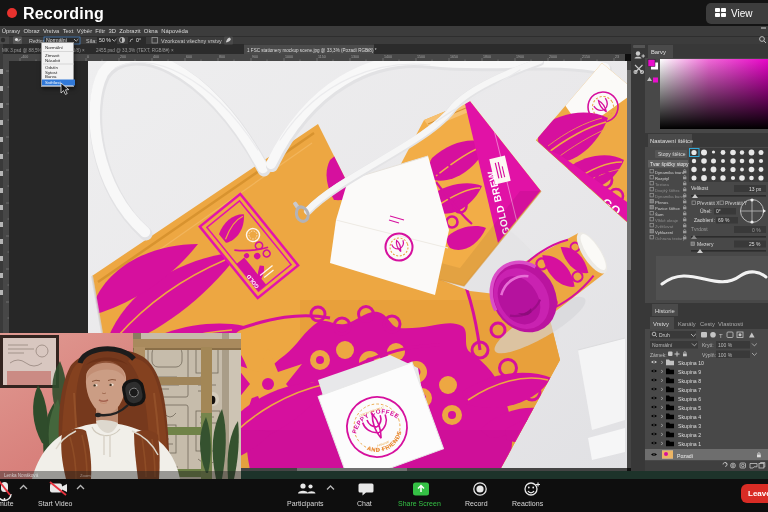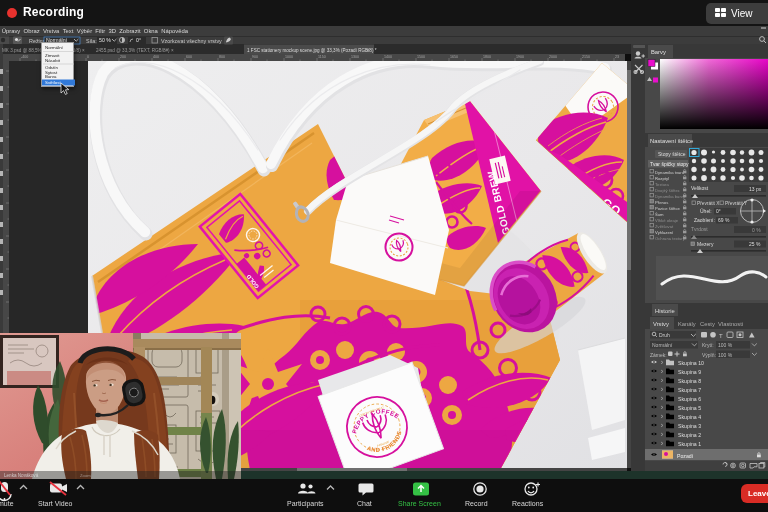--- a/index.html
+++ b/index.html
@@ -3,21 +3,21 @@
 <meta charset="utf-8">
 <style>
   * { margin:0; padding:0; box-sizing:border-box; }
   html,body { width:768px; height:512px; overflow:hidden; background:#0e0e0e;
     font-family:"Liberation Sans", sans-serif; }
   .abs { position:absolute; }
   #stage { position:relative; width:768px; height:512px; }
   
   #topbar { left:0; top:0; width:768px; height:26px; background:#141414; }
   #recdot { left:7px; top:8px; width:10px; height:10px; border-radius:50%; background:#e8322e; }
-  #rectext { left:23px; top:5px; color:#fff; font-size:12px; font-weight:bold; letter-spacing:.2px;}
+  #rectext { left:23px; top:5px; color:#fff; font-size:16px; font-weight:bold; letter-spacing:.2px;}
   #viewbtn { left:706px; top:3px; width:70px; height:21px; background:#3d3d3d; border-radius:5px;
      color:#fff; font-size:11px; }
   
   #menubar { left:0; top:26px; width:768px; height:10px; background:#3c3c3c; color:#d9d9d9;
      font-size:5.9px; line-height:10px; white-space:nowrap; }
   #optbar { left:0; top:36px; width:768px; height:8px; background:#3c3c3c; border-top:1px solid #2e2e2e; }
   #tabsbar { left:0; top:44px; width:768px; height:10px; background:#2b2b2b; }
   #hruler { left:9px; top:54px; width:616px; height:7px; background:#474747; overflow:hidden;}
   #vruler { left:3px; top:54px; width:6px; height:414px; background:#474747; }
   #toolsliver { left:0; top:44px; width:3px; height:427px; background:#3a3a3a; }

